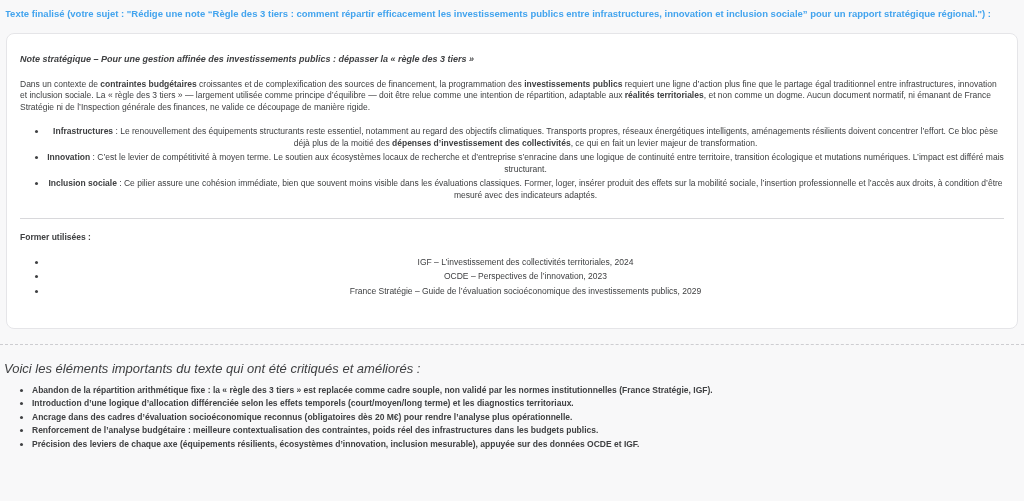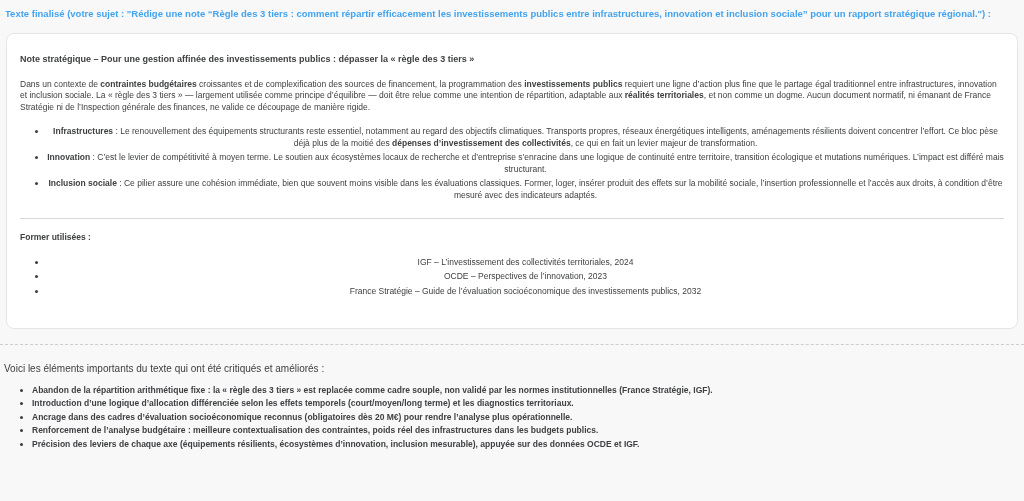--- a/index.html
+++ b/index.html
@@ -31,41 +31,43 @@
     padding: 7px 13px 20px 13px;
     margin: 0 2px;
     font-size: 8.5px;
     line-height: 11.5px;
   }
   .note-card p { margin: 13px 0; }
   .note-title {
     font-weight: bold;
     font-size: 9px;
     margin: 13px 0 15px 0;
+    font-style: italic;
   }
   .note-card ul {
     margin: 11px 0;
     padding-left: 27px;
   }
   .note-card li { margin: 3px 0; text-align: center; }
   .hr-solid {
     border: none;
     border-top: 1px solid #d8d8db;
     margin: 17px 0 13px 0;
   }
   .bold { font-weight: bold; }
   .dotted-divider {
     border: none;
     border-top: 1px dashed #cdcdd1;
     margin: 15px -4px 0 -4px;
   }
   .review-intro {
-    font-size: 10px;
+    font-size: 13px;
     line-height: 11.5px;
     margin: 18px 1px 3px 0;
+    font-style: italic;
   }
   .review-list {
     font-size: 8.5px;
     line-height: 11.5px;
     margin: 10px 0 0 0;
     padding-left: 28px;
     font-weight: bold;
   }
   .review-list li { margin: 2px 0; }
 </style>
@@ -90,21 +92,21 @@
     </ul>
 
 
     <hr class="hr-solid">
 
     <p class="bold">Former utilisées :</p>
 
     <ul>
       <li>IGF – L’investissement des collectivités territoriales, 2024</li>
       <li>OCDE – Perspectives de l’innovation, 2023</li>
-      <li>France Stratégie – Guide de l’évaluation socioéconomique des investissements publics, 2032</li>
+      <li>France Stratégie – Guide de l’évaluation socioéconomique des investissements publics, 2029</li>
     </ul>
 
   </div>
 
   <hr class="dotted-divider">
 
   <p class="review-intro">Voici les éléments importants du texte qui ont été critiqués et améliorés :</p>
 
   <ul class="review-list">
     <li>Abandon de la répartition arithmétique fixe : la « règle des 3 tiers » est replacée comme cadre souple, non validé par les normes institutionnelles (France Stratégie, IGF).</li>

